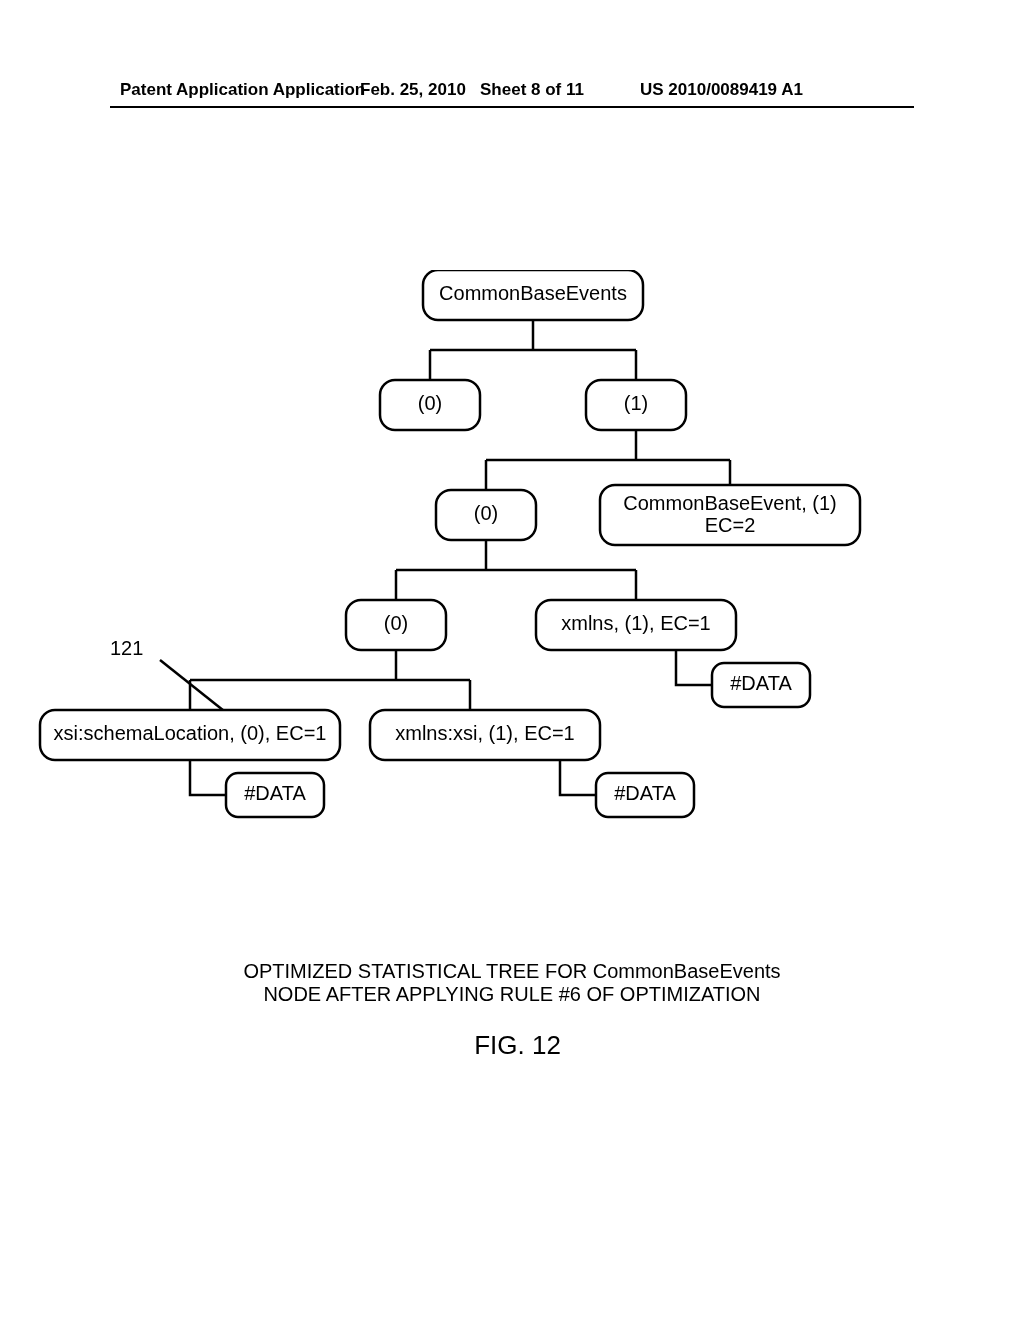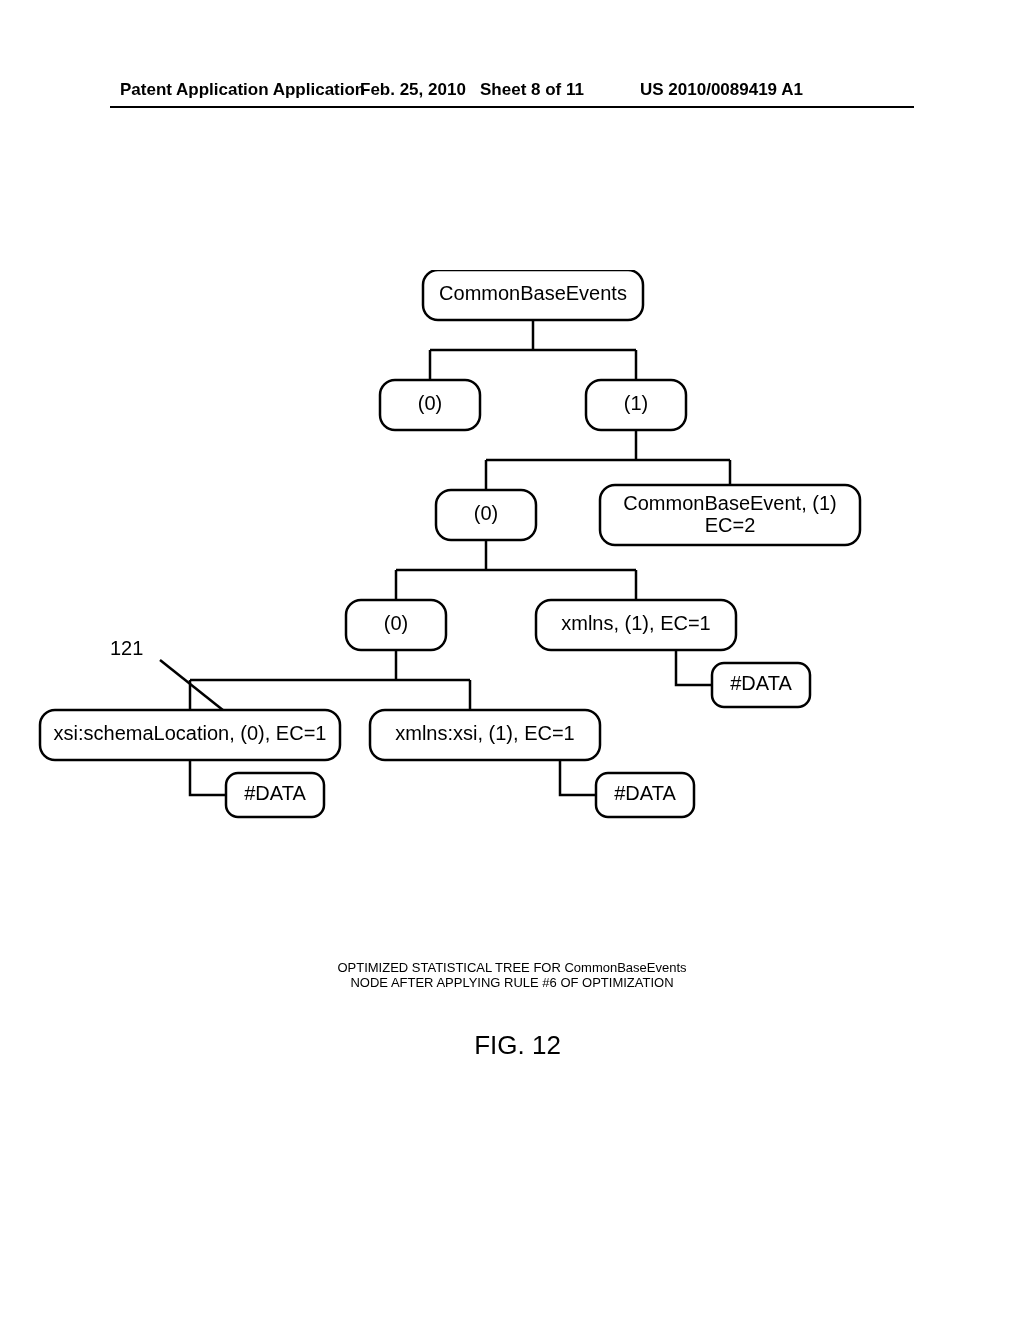--- a/index.html
+++ b/index.html
@@ -55,21 +55,21 @@
     stroke-width: 2.5;
     fill: none;
   }
 
   .caption {
     position: absolute;
     top: 960px;
     left: 0;
     right: 0;
     text-align: center;
-    font-size: 13px;
+    font-size: 20px;
   }
   .fig-label {
     position: absolute;
     top: 1030px;
     left: 11px;
     right: 0;
     text-align: center;
     font-size: 26px;
   }
 </style>

